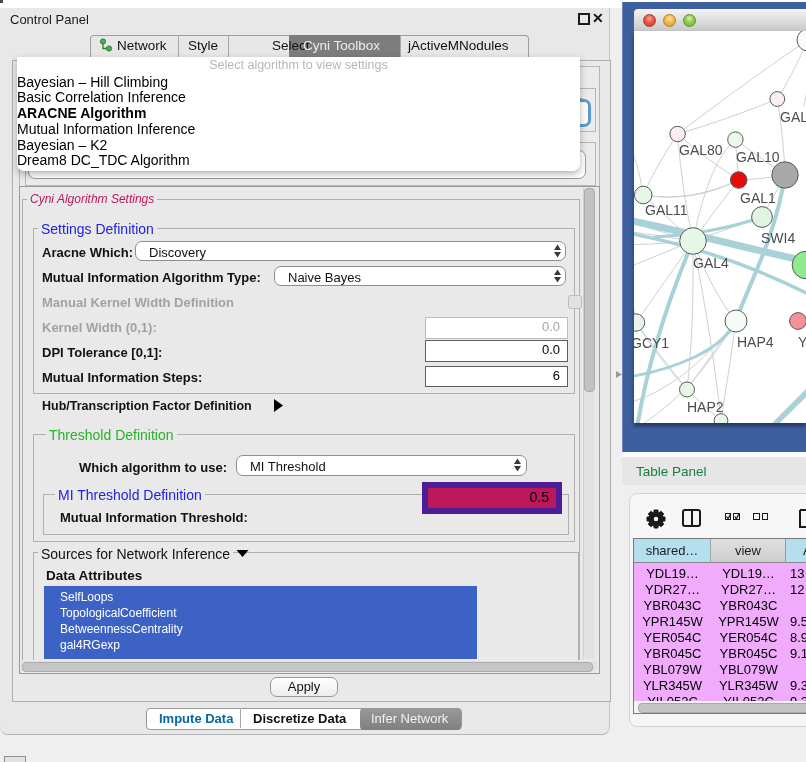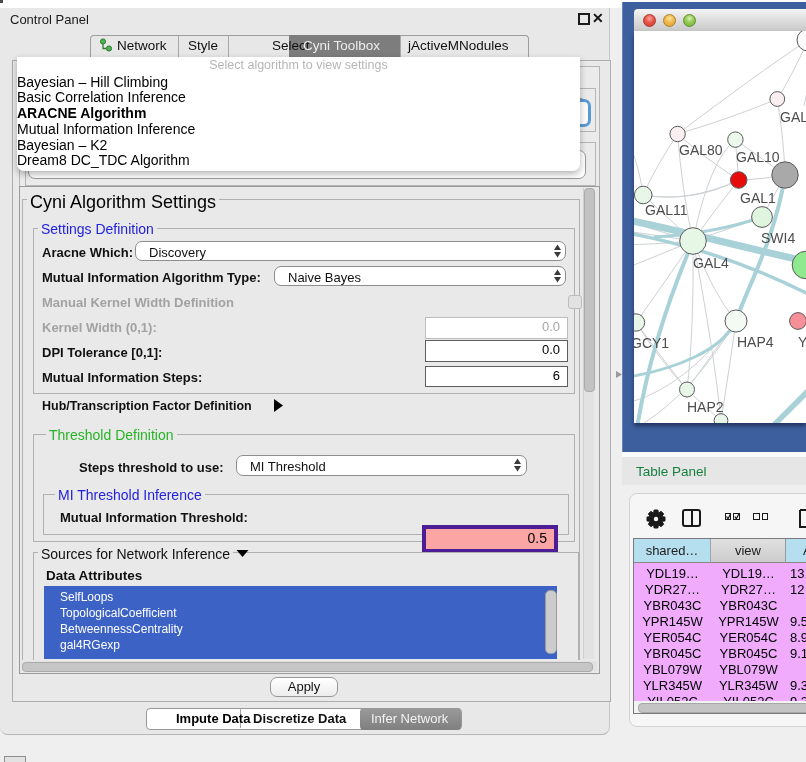--- a/index.html
+++ b/index.html
@@ -60,21 +60,21 @@
 
 <div class="abs" style="left:19px;top:186px;width:579px;height:486px;border:1px solid #9a9a9a;background:#e9e9e9;"></div>
 
 <div class="abs" style="left:583px;top:188px;width:10px;height:471px;background:#e2e2e2;border-left:1px solid #cfcfcf;"></div>
 <div class="abs" style="left:583.5px;top:188px;width:9px;height:202px;background:#c2c2c2;border:1px solid #aaaaaa;border-radius:4px;"></div>
 
 <div class="abs" style="left:21px;top:661px;width:576px;height:10px;background:#e2e2e2;"></div>
 <div class="abs" style="left:22px;top:662px;width:569px;height:8px;background:#c6c6c6;border:1px solid #ababab;border-radius:4px;"></div>
 
 <div class="abs" style="left:22px;top:199px;width:556px;height:460px;border:1px solid #b0b0b0;border-bottom:none;"></div>
-<div class="abs" style="left:27px;top:192px;font-size:18px;color:#000000;background:#e9e9e9;padding:0 3px;">Cyni Algorithm Settings</div>
+<div class="abs" style="left:27px;top:192px;font-size:12px;color:#be185d;background:#e9e9e9;padding:0 3px;font-style:italic;">Cyni Algorithm Settings</div>
 
 <div class="abs" style="left:33px;top:228px;width:540px;height:164px;border:1px solid #b0b0b0;"></div>
 <div class="abs" style="left:38px;top:221px;font-size:14px;color:#2222dd;background:#e9e9e9;padding:0 3px;">Settings Definition</div>
 
 <div class="abs b" style="left:42px;top:245px;font-size:13px;color:#111;">Aracne Which:</div>
 <div class="abs combo" style="left:135px;top:241px;width:429px;height:18px;background:#fff;border:1.5px solid #8e8e8e;border-radius:7px;"></div>
 <div class="abs" style="left:149px;top:245px;font-size:13px;color:#111;">Discovery</div>
 <svg class="abs" style="left:552px;top:244px;" width="11" height="14">
     <path d="M5.5 0.5 L9 6 L2 6 Z" fill="#3a3a3a"></path>
     <path d="M5.5 13.5 L9 8 L2 8 Z" fill="#3a3a3a"></path>
@@ -101,52 +101,52 @@
 <div class="abs" style="left:425px;top:366px;width:134px;height:18px;background:#fff;border:1px solid #5e5e5e;font-size:13px;color:#000;text-align:right;padding:1px 7px 0 0;">6</div>
 
 <div class="abs b" style="left:42px;top:399px;font-size:12.5px;color:#111;">Hub/Transcription Factor Definition</div>
 <svg class="abs" style="left:272px;top:398px;" width="12" height="15">
     <path d="M2 1 L11 7.5 L2 14 Z" fill="#000"></path>
   </svg>
 
 <div class="abs" style="left:33px;top:434px;width:540px;height:106px;border:1px solid #b0b0b0;"></div>
 <div class="abs" style="left:46px;top:427px;font-size:14px;color:#27b427;background:#e9e9e9;padding:0 3px;">Threshold Definition</div>
 
-<div class="abs b" style="left:79px;top:460px;font-size:13px;color:#111;">Steps threshold to use:</div>
+<div class="abs b" style="left:79px;top:460px;font-size:13px;color:#111;">Which algorithm to use:</div>
 <div class="abs combo" style="left:236px;top:455px;width:289px;height:19px;background:#fff;border:1.5px solid #8e8e8e;border-radius:7px;"></div>
 <div class="abs" style="left:250px;top:459px;font-size:13px;color:#111;">MI Threshold</div>
 <svg class="abs" style="left:512px;top:458px;" width="11" height="14">
     <path d="M5.5 0.5 L9 6 L2 6 Z" fill="#3a3a3a"></path>
     <path d="M5.5 13.5 L9 8 L2 8 Z" fill="#3a3a3a"></path>
   </svg>
 
 <div class="abs" style="left:43px;top:494px;width:524px;height:39px;border:1px solid #b0b0b0;"></div>
-<div class="abs" style="left:55px;top:487px;font-size:14px;color:#2222dd;background:#e9e9e9;padding:0 3px;">MI Threshold Inference</div>
+<div class="abs" style="left:55px;top:487px;font-size:14px;color:#2222dd;background:#e9e9e9;padding:0 3px;">MI Threshold Definition</div>
 
 <div class="abs b" style="left:60px;top:510px;font-size:13px;color:#111;">Mutual Information Threshold:</div>
-<div class="abs" style="left:422px;top:525px;width:121px;height:19px;background:#fca5a5;border:4px solid #4c1d95;font-size:14px;color:#000;text-align:right;padding:1px 7px 0 0;">0.5</div>
+<div class="abs" style="left:422px;top:482px;width:121px;height:19px;background:#be185d;border:6px solid #4c1d95;font-size:14px;color:#000;text-align:right;padding:1px 7px 0 0;">0.5</div>
 
 <div class="abs" style="left:33px;top:552px;width:544px;height:107px;border:1px solid #b0b0b0;border-bottom:none;"></div>
 <div class="abs" style="left:38px;top:546px;font-size:14px;color:#111;background:#e9e9e9;padding:0 3px;">Sources for Network Inference</div>
 <svg class="abs" style="left:236px;top:549px;" width="13" height="9">
     <path d="M0.5 1 L12.5 1 L6.5 8 Z" fill="#000"></path>
   </svg>
 
 <div class="abs b" style="left:46px;top:568px;font-size:13.5px;color:#111;">Data Attributes</div>
-<div class="abs" style="left:44px;top:586px;width:513px;height:73px;background:#3c62c6;overflow:hidden;">
+<div class="abs" style="left:44px;top:586px;width:433px;height:73px;background:#3c62c6;overflow:hidden;">
   <div style="position:absolute;left:16px;top:3px;font-size:12px;color:#fff;line-height:16px;">SelfLoops<br>TopologicalCoefficient<br>BetweennessCentrality<br>gal4RGexp</div>
   <div style="position:absolute;left:501px;top:4px;width:10px;height:62px;background:#cccccc;border:1px solid #9a9a9a;border-radius:5px;"></div>
 </div>
 
 <div class="abs" style="left:270px;top:677px;width:66px;height:17px;background:linear-gradient(#ffffff,#ededed);border:1px solid #979797;border-radius:7px;text-align:center;font-size:13px;color:#111;padding-top:1px;">Apply</div>
 
 <div class="abs" style="left:146px;top:708px;width:314px;height:20px;background:#ffffff;border:1px solid #989898;border-radius:4px;"></div>
 <div class="abs" style="left:240px;top:708px;width:1px;height:20px;background:#a8a8a8;"></div>
 <div class="abs" style="left:360px;top:708px;width:101px;height:22px;background:linear-gradient(#9a9a9a,#7f7f7f);border-radius:4px;"></div>
-<div class="abs b" style="left:159px;top:711px;font-size:13px;color:#000000;margin-left:17px;">Impute Data</div>
+<div class="abs b" style="left:159px;top:711px;font-size:13px;color:#0369a1;">Impute Data</div>
 <div class="abs b" style="left:253px;top:711px;font-size:13px;color:#111;">Discretize Data</div>
 <div class="abs" style="left:371px;top:711px;font-size:13px;color:#f2f2f2;">Infer Network</div>
 
 <div class="abs" style="left:4px;top:756px;width:20px;height:10px;background:#e2e2e2;border:1.5px solid #8e8e8e;"></div>
 
 <svg class="abs" style="left:615px;top:370px;" width="8" height="9">
     <path d="M1 1 L7 4.5 L1 8 Z" fill="#9a9a9a"></path>
   </svg>
 
 <div class="abs" style="left:622px;top:2px;width:184px;height:450px;background:#3e5f9e;border-left:1px solid #6a84b8;"></div>

